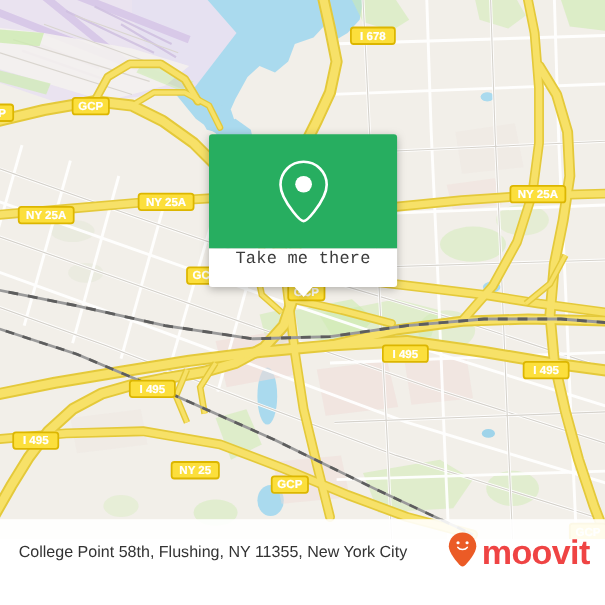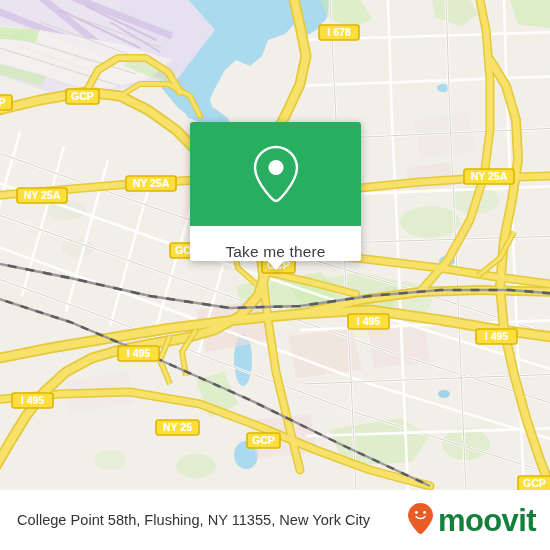--- a/index.html
+++ b/index.html
@@ -60,22 +60,23 @@
     display: flex;
     align-items: center;
     justify-content: center;
   }
   #popup-green svg { display: block; }
   #popup-white {
     background: #ffffff;
     border-radius: 0 0 3px 3px;
     height: 35px;
     display: flex;
-    align-items: flex-end;
+    align-items: flex-start;
     justify-content: center;
+    font-family: Liberation Mono, monospace;
   }
   #popup-label {
     font-size: 15.5px;
     color: #3c3c3c;
     letter-spacing: 0.15px;
   }
   #popup-notch {
     position: absolute;
     left: 50%;
     top: 138px;
@@ -84,21 +85,21 @@
     height: 0;
     border-left: 9px solid transparent;
     border-right: 9px solid transparent;
     border-top: 10px solid #ffffff;
   }
 
   
   #footer {
     position: absolute;
     left: 0;
-    top: 490px;
+    top: 472px;
     width: 550px;
     height: 60px;
     background: rgba(255,255,255,0.90);
     display: flex;
     align-items: center;
     z-index: 60;
   }
   #footer-text {
     flex: 1;
     padding-left: 17px;
@@ -110,21 +111,21 @@
   }
   #brand {
     display: flex;
     align-items: center;
     padding-right: 14px;
     gap: 4px;
   }
   #brand-wordmark {
     font-size: 31px;
     font-weight: bold;
-    color: #15803d;
+    color: #ef4444;
     letter-spacing: -0.6px;
     line-height: 1;
   }
 </style>
 </head>
 <body>
 
 <div id="app">
 
   <div id="map">

